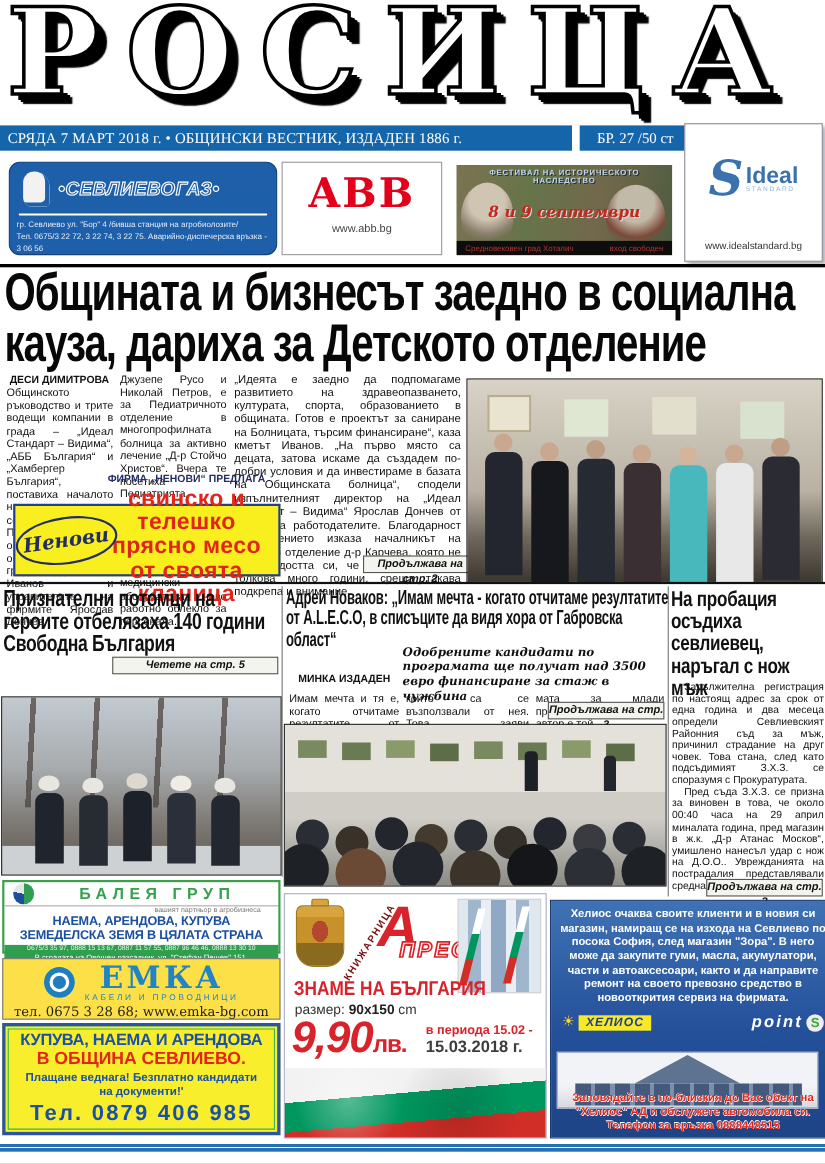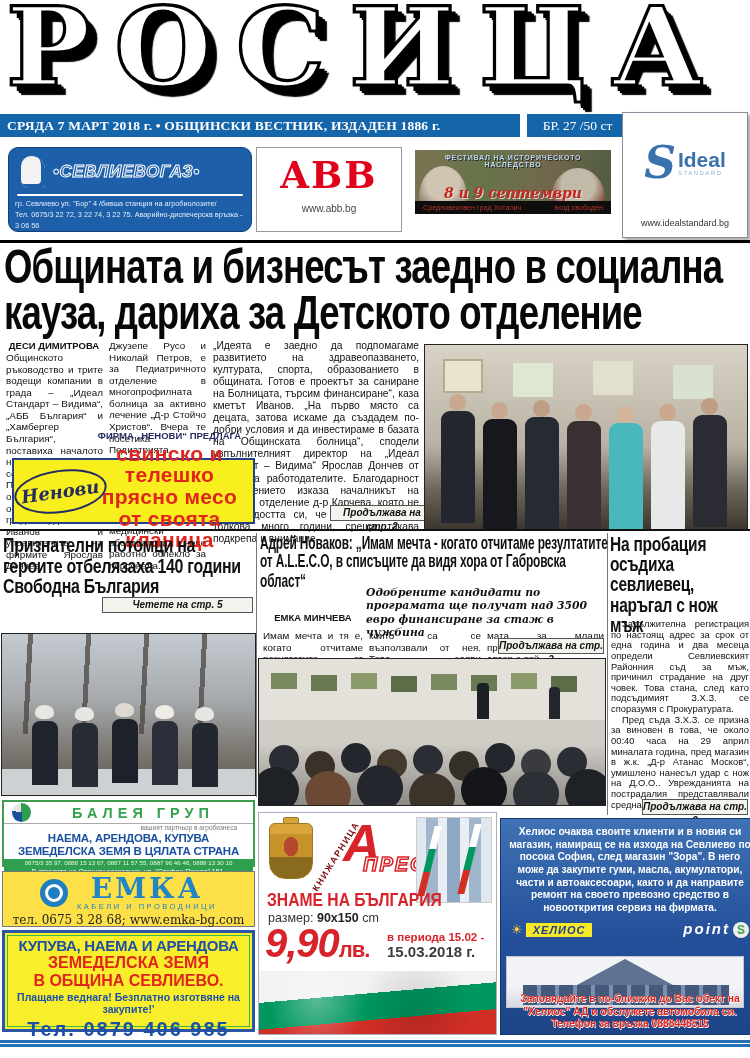--- a/index.html
+++ b/index.html
@@ -1,21 +1,21 @@
 <!DOCTYPE html>
 <html><head>
 <meta charset="utf-8">
 <style>
 *{margin:0;padding:0;box-sizing:border-box}
 body{background:#9a9a9a}
 #page{position:relative;width:750px;height:1058px;margin:0 auto;background:#fff;font-family:"Liberation Sans",sans-serif;color:#111;overflow:hidden}
 .abs{position:absolute}
 
 #mast-title{left:6px;top:-8px;font-family:"DejaVu Serif",serif;font-weight:bold;font-size:104px;line-height:1.02;letter-spacing:22px;color:#fff;-webkit-text-stroke:3px #000;text-shadow:5px 5px 0 #000,7px 7px 0 #000,9px 9px 1px #000;transform:scale(1.08,1.05);transform-origin:left top;white-space:nowrap}
-#dateline{left:0;top:114px;width:520px;height:23px;background:#1565ab;color:#fff;font-family:"Liberation Serif",serif;font-weight:bold;font-size:13.5px;line-height:23px;padding-left:7px;letter-spacing:.2px}
+#dateline{left:0;top:114px;width:520px;height:23px;background:#1565ab;color:#fff;font-family:"Liberation Serif",serif;font-weight:normal;font-size:13.5px;line-height:23px;padding-left:7px;letter-spacing:.2px}
 #issue{left:527px;top:114px;width:101px;height:23px;background:#1565ab;color:#fff;font-family:"Liberation Serif",serif;font-weight:normal;font-size:13.5px;line-height:23px;text-align:center}
 
 #ideal{left:622px;top:112px;width:126px;height:126px;background:#fff;border:1px solid #8a8a9a;box-shadow:3px 3px 4px rgba(0,0,0,.35);text-align:center}
 #ideal .logo-row{margin-top:30px;display:flex;justify-content:center;align-items:center}
 .ideal-s{font-family:"DejaVu Serif",serif;font-style:italic;font-weight:bold;font-size:44px;color:#3a72ae;line-height:.9}
 .ideal-col{text-align:left;margin-left:2px}
 .ideal-name{font-size:21px;color:#3a72ae;font-weight:bold;line-height:1}
 .ideal-sub{font-size:6px;color:#8fb3d6;letter-spacing:1.5px}
 #ideal .url{position:absolute;bottom:9px;width:100%;font-size:9px;color:#333}
 
@@ -23,21 +23,21 @@
 #sevgaz .logo-row{display:flex;align-items:center;height:42px}
 .hand-icon{width:24px;height:32px;background:#f2f2f2;border-radius:10px 14px 4px 8px;margin:0 8px 0 6px;box-shadow:inset -4px -4px 0 #1d5fa9}
 .sevgaz-name{font-style:italic;font-weight:900;font-size:17px;letter-spacing:.5px;color:#1d5fa9;-webkit-text-stroke:1px #fff;white-space:nowrap}
 #sevgaz .rule{height:2px;background:#fff;margin:1px 2px 3px;border-radius:2px}
 #sevgaz .addr{font-size:7.3px;line-height:1.5;color:#e4ecf8}
 
 #abb{left:256px;top:147px;width:146px;height:85px;background:#fff;border:1px solid #999;text-align:center;padding-top:9px}
 .abb-name{font-family:"DejaVu Serif",serif;font-weight:bold;font-size:37px;color:#e2001a;letter-spacing:2px;line-height:1}
 #abb .url{font-size:10px;color:#444;margin-top:9px}
 
-#fest{left:415px;top:150px;width:196px;height:64px;background:linear-gradient(100deg,#7b7350 0%,#66744a 35%,#72684c 65%,#4e5c40 100%);overflow:hidden}
+#fest{left:415px;top:150px;width:196px;height:82px;background:linear-gradient(100deg,#7b7350 0%,#66744a 35%,#72684c 65%,#4e5c40 100%);overflow:hidden}
 .warrior{position:absolute;border-radius:50%}
 .w1{left:4px;top:16px;width:48px;height:62px;background:radial-gradient(circle at 50% 28%,#cfc5b2 0 32%,#8a7f6d 58%,transparent 70%)}
 .w2{right:6px;top:18px;width:54px;height:62px;background:radial-gradient(circle at 50% 28%,#c2baa8 0 32%,#7d4a3a 58%,transparent 70%)}
 .fest-title{position:relative;margin-top:4px;text-align:center;font-size:7px;font-weight:bold;color:#bcd7ee;letter-spacing:.8px;text-shadow:1px 1px 0 #2a2a2a}
 .fest-date{position:relative;margin-top:17px;text-align:center;font-family:"DejaVu Serif",serif;font-style:italic;font-weight:bold;font-size:14px;color:#c5271c;text-shadow:1px 1px 0 #ddd}
 .fest-strip{position:absolute;bottom:0;left:0;right:0;height:13px;background:#0d0d0d;display:flex;justify-content:space-between;padding:0 8px;font-size:7.2px;color:#b5342a;line-height:13px}
 #rule1{left:0;top:240px;width:750px;height:3px;background:#000}
 
 #lead-hl{left:4px;top:244px;width:884px;font-weight:900;font-size:43px;line-height:.96;letter-spacing:-1px;color:#080808;transform:scale(.85,1.12);transform-origin:left top}
 .byline{font-weight:bold;font-size:9.5px;text-align:center}
@@ -230,21 +230,21 @@
   <div class="abs cont-box" id="hero-read">Четете на стр. 5</div>
   <div class="abs photo" id="ph-hero">
     <div class="hero-trees"></div>
     <div class="hero-snow"></div>
     <div class="hero-hats"></div>
     <div class="hero-people"></div>
   </div>
 
   <h2 class="abs" id="nov-hl">Адрей Новаков: „Имам мечта - когато отчитаме резултатите от  A.L.E.C.O, в списъците да видя хора от Габровска област“</h2>
   <div class="abs" id="nov-sub">Одобрените кандидати по програмата ще получат над 3500 евро финансиране за стаж в чужбина</div>
-  <div class="abs byline" id="nov-by">ЕМКА МИНЧЕВА</div>
+  <div class="abs byline" id="nov-by">МИНКА ИЗДАДЕН</div>
   <p class="abs body-txt" id="nov-c1">Имам мечта и тя е, когато отчитаме резултатите от A.L.E.C.O, в списъците да видя хора от габровския край</p>
   <p class="abs body-txt" id="nov-c2">които са се възползвали от нея. Това заяви евродепутатът от ЕНП-ГЕРБ Андрей Новаков при представянето на програ-</p>
   <p class="abs body-txt" id="nov-c3">мата за млади предприемачи, чийто автор е той.</p>
   <div class="abs cont-box" id="nov-cont">Продължава на стр. 3</div>
   <div class="abs photo" id="ph-nov">
     <div class="nov-frames"></div>
     <div class="nov-speaker"></div>
     <div class="nov-speaker2"></div>
     <div class="nov-crowd1"></div>
     <div class="nov-crowd2"></div>
@@ -280,23 +280,22 @@
       <span>
         <span class="emka-name" style="display:block">ЕМКА</span>
         <span class="emka-sub" style="display:block">КАБЕЛИ И ПРОВОДНИЦИ</span>
       </span>
     </div>
     <div class="emka-contact">тел.  0675  3  28  68;  www.emka-bg.com</div>
   </div>
 
   <div class="abs" id="land">
     <div class="land-l1">КУПУВА, НАЕМА И АРЕНДОВА</div>
-    <div class="land-red">ЗЕМЕДЕЛСКА ЗЕМЯ</div>
     <div class="land-red">В ОБЩИНА СЕВЛИЕВО.</div>
-    <div class="land-note">Плащане веднага! Безплатно изготвяне на закупите!'</div>
+    <div class="land-note">Плащане веднага! Безплатно кандидати на документи!'</div>
     <div class="land-phone">Тел. 0879 406 985</div>
   </div>
 
   <div class="abs" id="press">
     <div class="coa"></div>
     <div class="coa-crown"></div>
     <div class="press-rot">КНИЖАРНИЦА</div>
     <div class="press-a">А</div>
     <div class="press-pres">ПРЕС</div>
     <div class="press-bld">

